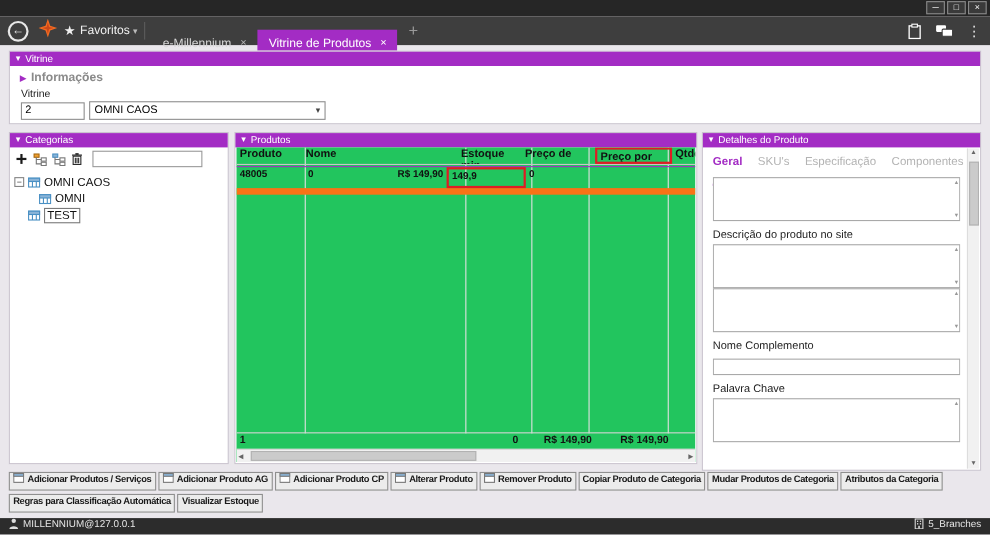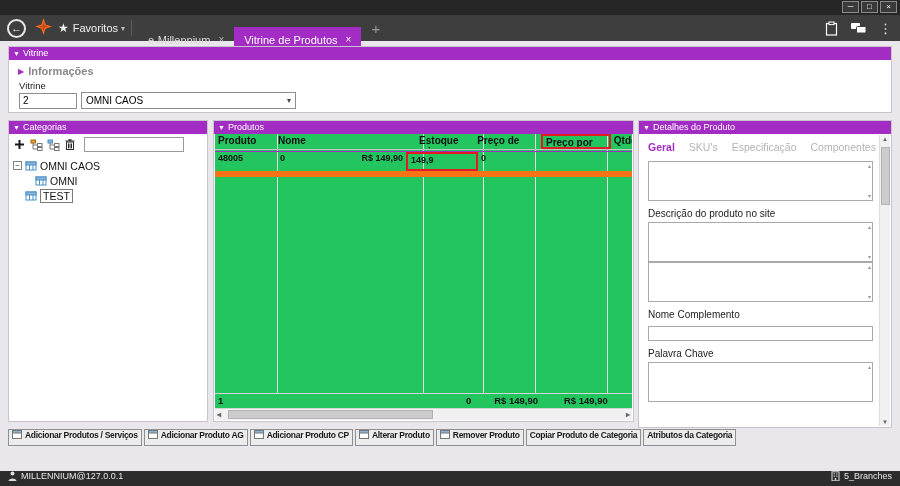--- a/index.html
+++ b/index.html
@@ -363,21 +363,32 @@
       <svg width="10" height="9" viewBox="0 0 10 9">
           <rect x="0.5" y="0.5" width="9" height="8" fill="#fff" stroke="#777"></rect>
           <rect x="0.5" y="0.5" width="9" height="2.5" fill="#8ab4d8" stroke="#777"></rect>
         </svg>
       <span>Remover Produto</span>
     </button>
     <button class="act-btn">
       <span>Copiar Produto de Categoria</span>
     </button>
     <button class="act-btn">
+      <span>Mudar Produtos de Categoria</span>
+    </button>
+    <button class="act-btn">
       <span>Atributos da Categoria</span>
+    </button>
+  </div>
+  <div class="actions-row row2">
+    <button class="act-btn">
+      <span>Regras para Classificação Automática</span>
+    </button>
+    <button class="act-btn">
+      <span>Visualizar Estoque</span>
     </button>
   </div>
 
   <div class="statusbar">
     <div class="status-left">
       <svg width="9" height="10" viewBox="0 0 9 10">
           <circle cx="4.5" cy="2.5" r="2" fill="#ddd"></circle>
           <path d="M0.5 10 C0.5 6.5 8.5 6.5 8.5 10 Z" fill="#ddd"></path>
         </svg>
       <span>MILLENNIUM@127.0.0.1</span>

